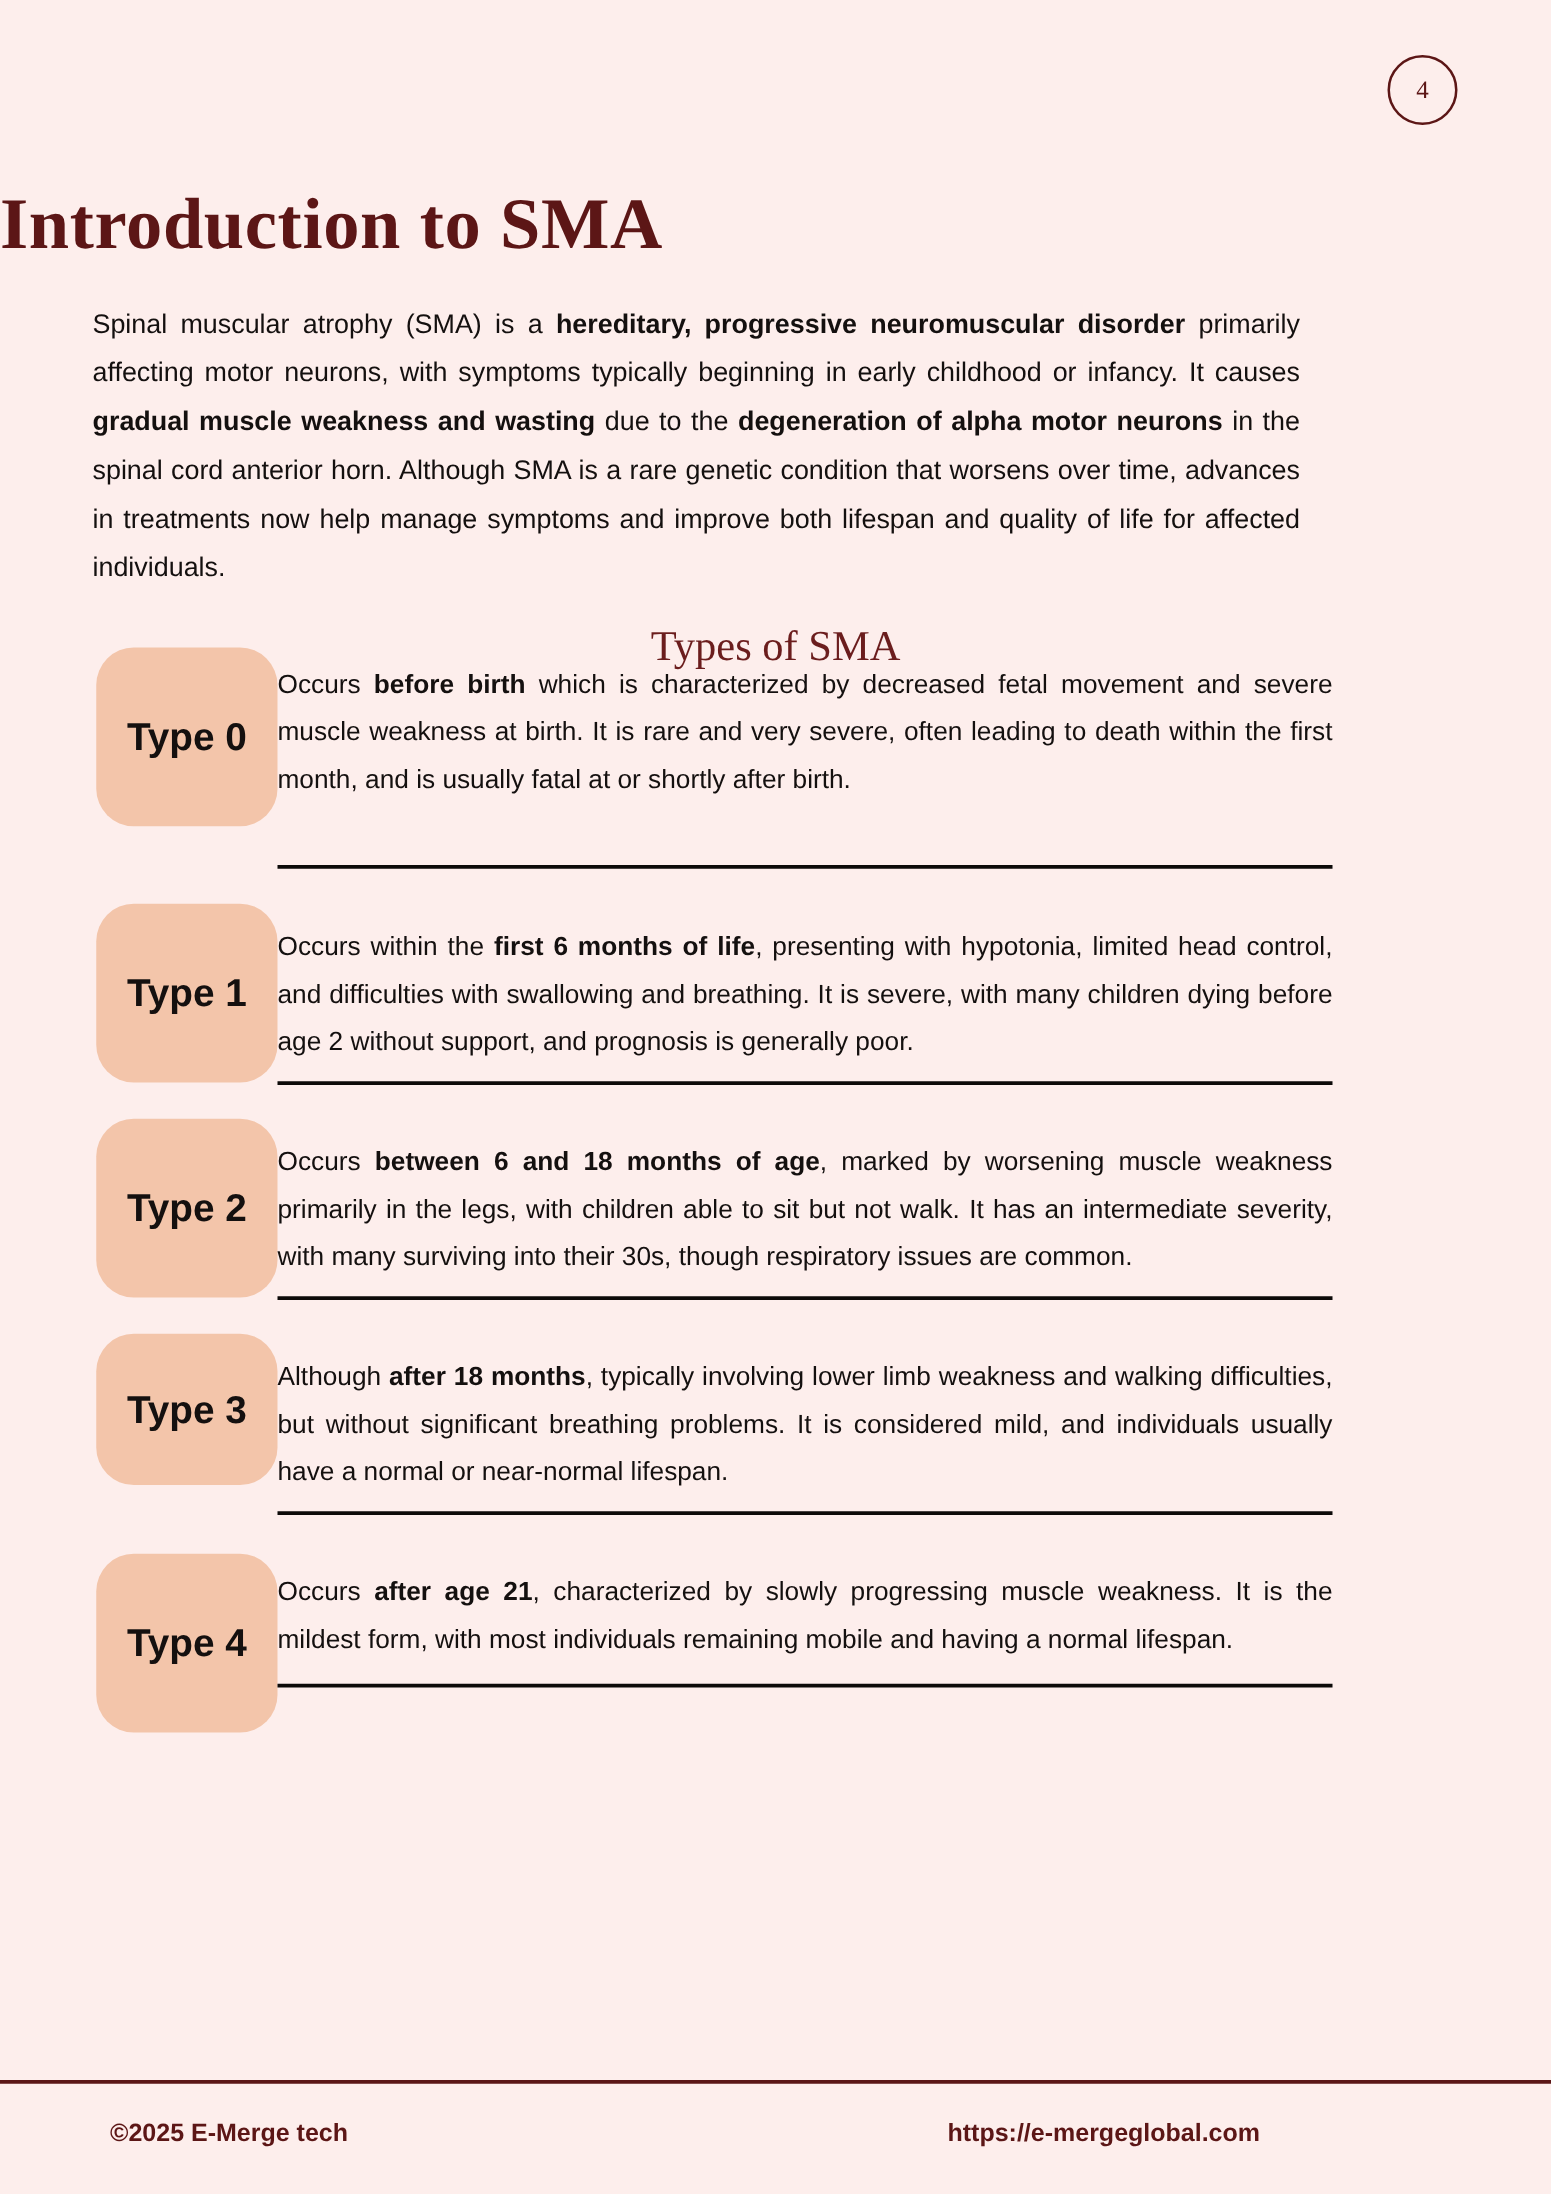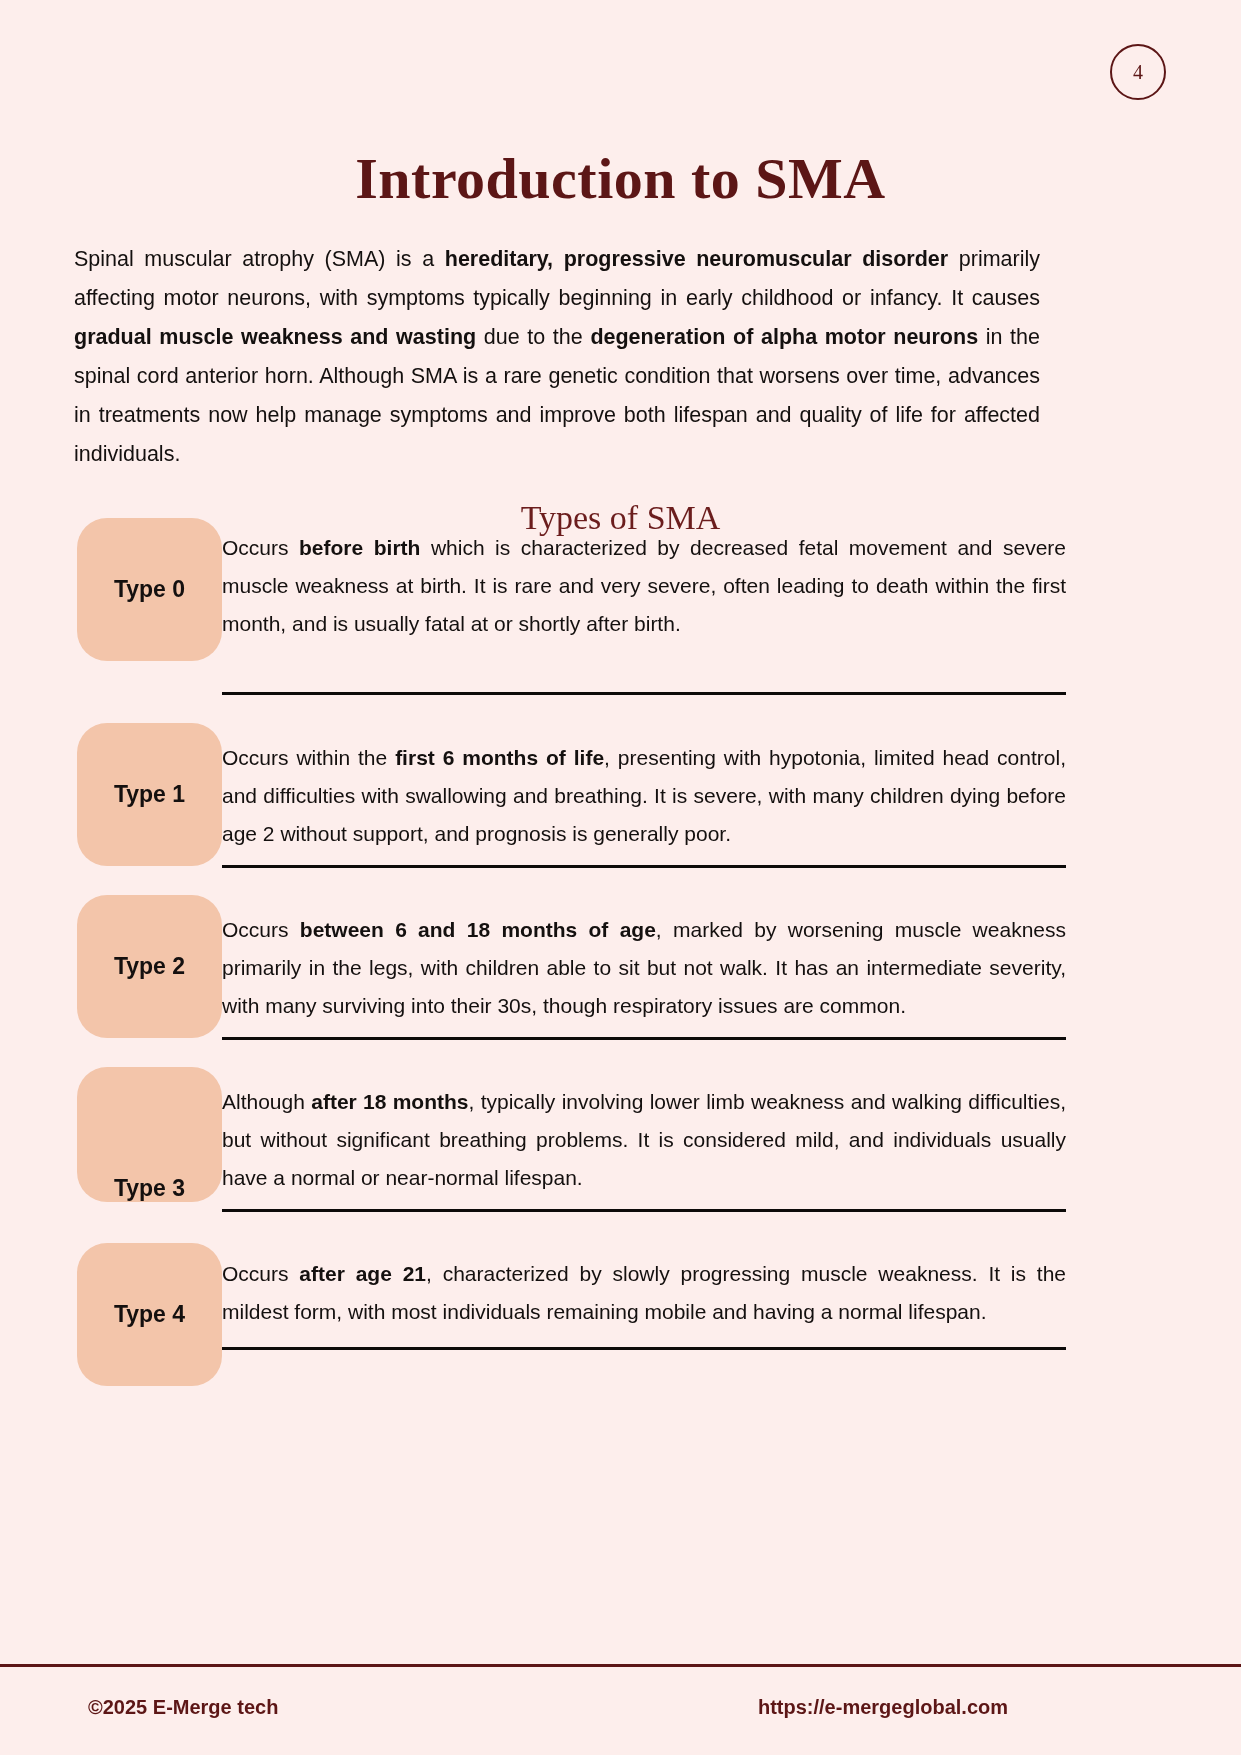--- a/index.html
+++ b/index.html
@@ -41,21 +41,21 @@
     font-weight: 400;
     line-height: 1;
   }
 
   
   .title {
     position: absolute;
     top: 108px;
     left: 0;
     width: 1241px;
-    text-align: center;
+    text-align: left;
     color: #5c1616;
     font-family: "Liberation Serif", serif;
     font-weight: bold;
     font-size: 58px;
     letter-spacing: 0.5px;
     line-height: 1.1;
   }
 
   
   .intro {
@@ -103,21 +103,21 @@
 
   .type-badge {
     flex: 0 0 145px;
     width: 145px;
     background: #f3c5aa;
     border-radius: 30px;
     display: flex;
     align-items: center;
     justify-content: center;
     color: #14100f;
-    font-size: 23px;
+    font-size: 31px;
     font-weight: bold;
     box-sizing: border-box;
   }
 
   .type-body {
     flex: 1 1 auto;
     box-sizing: border-box;
   }
 
   .type-text {
@@ -143,21 +143,21 @@
 
   .row-1 { margin-top: 28px; }
   .row-1 .type-badge { margin-top: 0; height: 143px; }
   .row-1 .type-divider { margin-top: 10px; }
 
   .row-2 { margin-top: 27px; }
   .row-2 .type-badge { margin-top: 0; height: 143px; }
   .row-2 .type-divider { margin-top: 10px; }
 
   .row-3 { margin-top: 27px; }
-  .row-3 .type-badge { margin-top: 0; height: 135px; align-items: flex-end; }
+  .row-3 .type-badge { margin-top: 0; height: 121px; }
   .row-3 .type-divider { margin-top: 10px; }
 
   .row-4 { margin-top: 27px; }
   .row-4 .type-badge { margin-top: 4px; height: 143px; }
   .row-4 .type-divider { margin-top: 14px; }
 
   
   .footer-rule {
     position: absolute;
     left: 0;

